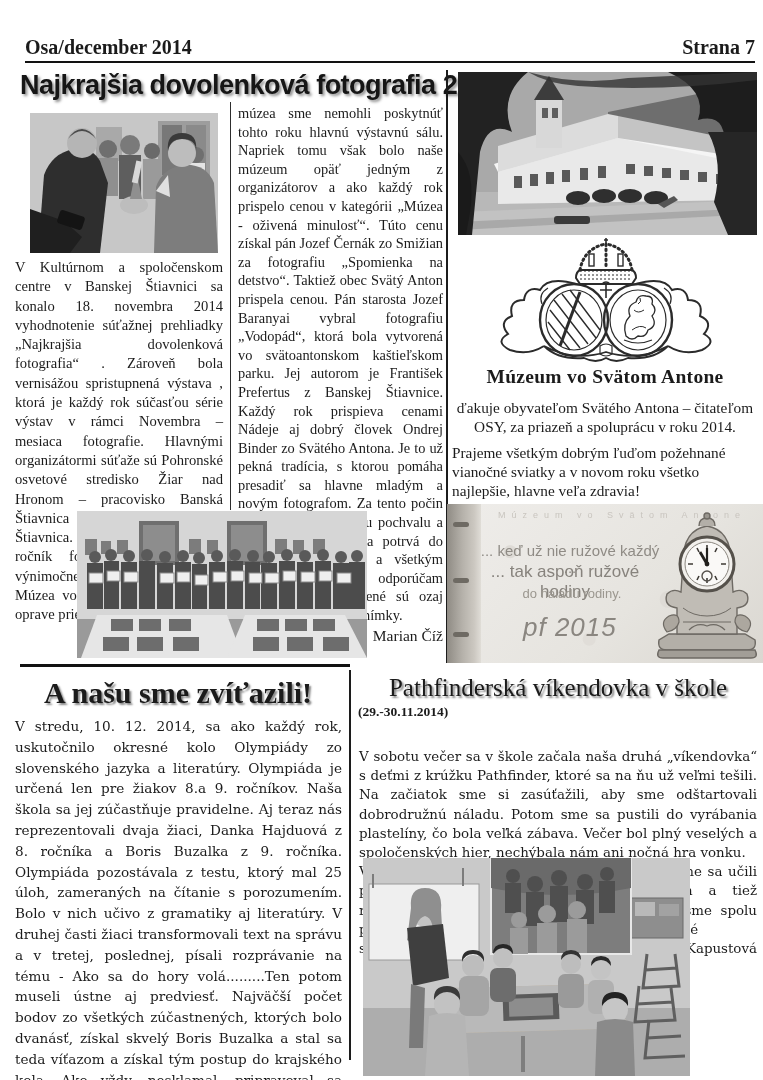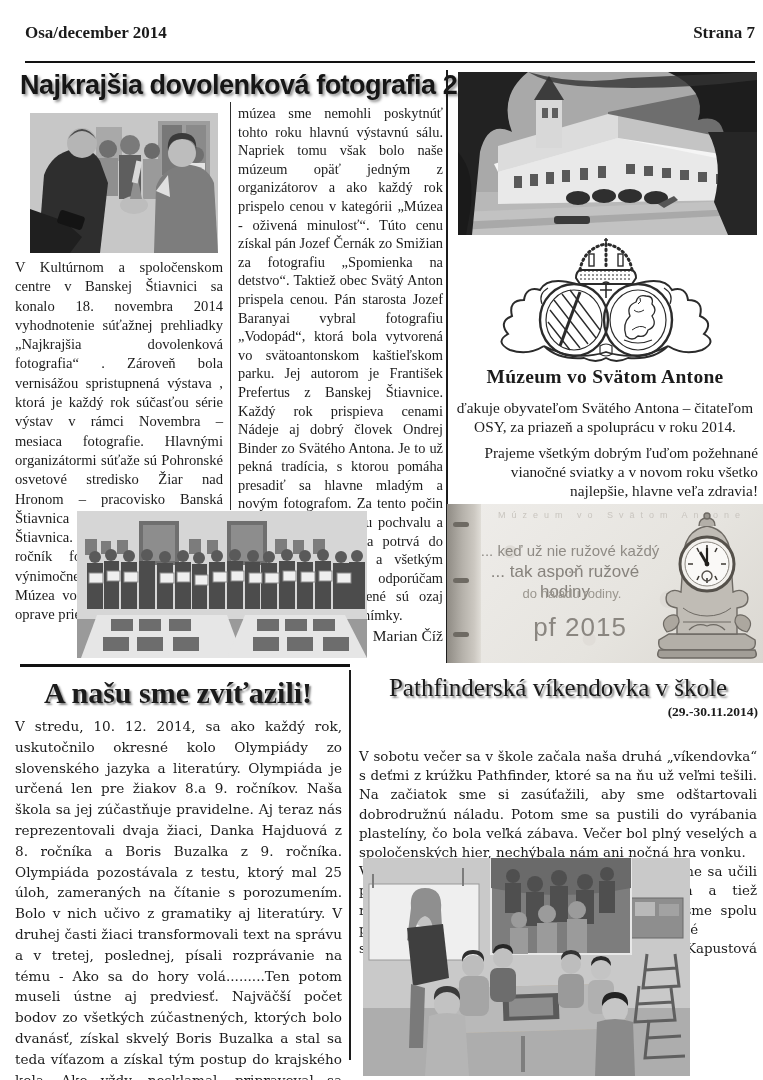--- a/index.html
+++ b/index.html
@@ -5,22 +5,22 @@
   * { margin:0; padding:0; box-sizing:border-box; }
   html,body { width:763px; height:1080px; background:#ffffff; }
   body { position:relative; font-family:"Liberation Serif", serif; color:#1b1b1b;
          -webkit-font-smoothing:antialiased; }
 
   .abs { position:absolute; }
 
   
   #header { left:25px; top:36px; width:730px; height:27px;
             display:flex; justify-content:space-between; align-items:flex-end;
-            border-bottom:2px solid #121212; font-weight:bold; font-size:17px;
-            padding-bottom:18px; }
+            border-bottom:2px solid #121212; font-weight:bold; font-size:20px;
+            padding-bottom:2px; }
   #header .center { position:absolute; left:0; right:0; text-align:center; }
 
   
   .vrule { border-left:2px solid #1c1c1c; width:0; }
   .vrule-thin { border-left:1px solid #2e2e2e; width:0; }
   .hrule { border-top:3px solid #111; height:0; }
 
   
   #a1-title { left:20px; top:70px; width:410px; height:38px; text-align:center;
               font-family:"Liberation Sans", sans-serif; font-weight:bold;
@@ -38,21 +38,21 @@
   #main-divider { left:446px; top:70px; height:593px; }
   #a1-photo2 { left:77px; top:511px; width:290px; height:147px; }
 
   
   #r-photo { left:458px; top:72px; width:299px; height:163px; }
   #r-crest { left:488px; top:238px; width:235px; height:124px; }
   #r-heading { left:452px; top:366px; width:306px; text-align:center;
                font-weight:bold; font-size:19.5px; letter-spacing:0.3px; }
   #r-thanks { left:454px; top:398px; width:302px; text-align:center;
               font-size:15.3px; line-height:19px; }
-  #r-wishes { left:452px; top:443px; width:306px; text-align:right;
+  #r-wishes { left:452px; top:443px; width:306px; text-align:left;
               font-size:15.3px; line-height:19px; }
 
   
   #card { left:447px; top:504px; width:316px; height:159px; overflow:hidden;
           background:
             radial-gradient(circle at 20% 30%, #dedbd6 0 6px, transparent 7px),
             radial-gradient(circle at 70% 60%, #dedbd6 0 8px, transparent 9px),
             radial-gradient(circle at 45% 85%, #e0ddd8 0 6px, transparent 7px),
             radial-gradient(circle at 85% 20%, #dedbd6 0 7px, transparent 8px),
             linear-gradient(135deg,#efedea 0%, #e6e4df 60%, #dad7d1 100%);
@@ -62,39 +62,39 @@
   #card-spine i { position:absolute; left:6px; width:16px; height:5px;
                   background:#6e6a63; border-radius:3px; }
   #card-header { position:absolute; left:40px; top:6px; width:270px; text-align:center;
                  font-size:9px; letter-spacing:6px; color:#c9c5bf; white-space:nowrap; }
   #card-l1 { position:absolute; left:28px; top:38px; width:190px; text-align:center;
              font-size:15px; color:#8f8b85; }
   #card-l2 { position:absolute; left:18px; top:58px; width:200px; text-align:center;
              font-size:17px; color:#87837d; }
   #card-l3 { position:absolute; left:40px; top:82px; width:170px; text-align:center;
              font-size:13px; color:#9b978f; }
-  #card-pf { position:absolute; left:68px; top:108px; width:130px; text-align:center;
-             font-size:26px; color:#8a8680; letter-spacing:1px; }
+  #card-pf { position:absolute; left:76px; top:108px; width:130px; text-align:left;
+             font-size:26px; color:#8a8680; letter-spacing:1px;font-style:italic; }
   #card-clock { position:absolute; right:2px; top:8px; }
 
   
   #hr-bottom { left:20px; top:664px; width:330px; }
   #divider-bottom { left:349px; top:670px; height:390px; }
 
   
   #a2-title { left:15px; top:676px; width:326px; text-align:center; font-weight:bold;
               font-size:30px; text-shadow:2px 2px 2px #8a8a8a; white-space:nowrap; }
   #a2-body { left:15px; top:716px; width:327px; font-family:"DejaVu Serif", serif;
              font-size:13.6px; line-height:20.8px; text-align:justify; }
   .lastline { display:flex; justify-content:space-between; font-family:"DejaVu Serif", serif; }
 
   
   #a3-title { left:358px; top:674px; width:400px; text-align:center; font-weight:normal;
               font-size:25px; text-shadow:2px 2px 2px #8a8a8a; white-space:nowrap; }
-  #a3-sub { left:358px; top:704px; width:400px; text-align:right; font-weight:bold;
+  #a3-sub { left:358px; top:704px; width:400px; text-align:left; font-weight:bold;
             font-size:13.5px; }
   #a3-body { left:359px; top:747px; width:398px; font-family:"DejaVu Serif", serif;
              font-size:13.4px; line-height:19.2px; text-align:justify; }
   #a3-photo { left:363px; top:858px; width:327px; height:218px; }
 </style>
 </head>
 <body>
 
 <div id="header" class="abs">
   <span>Osa/december 2014</span>

